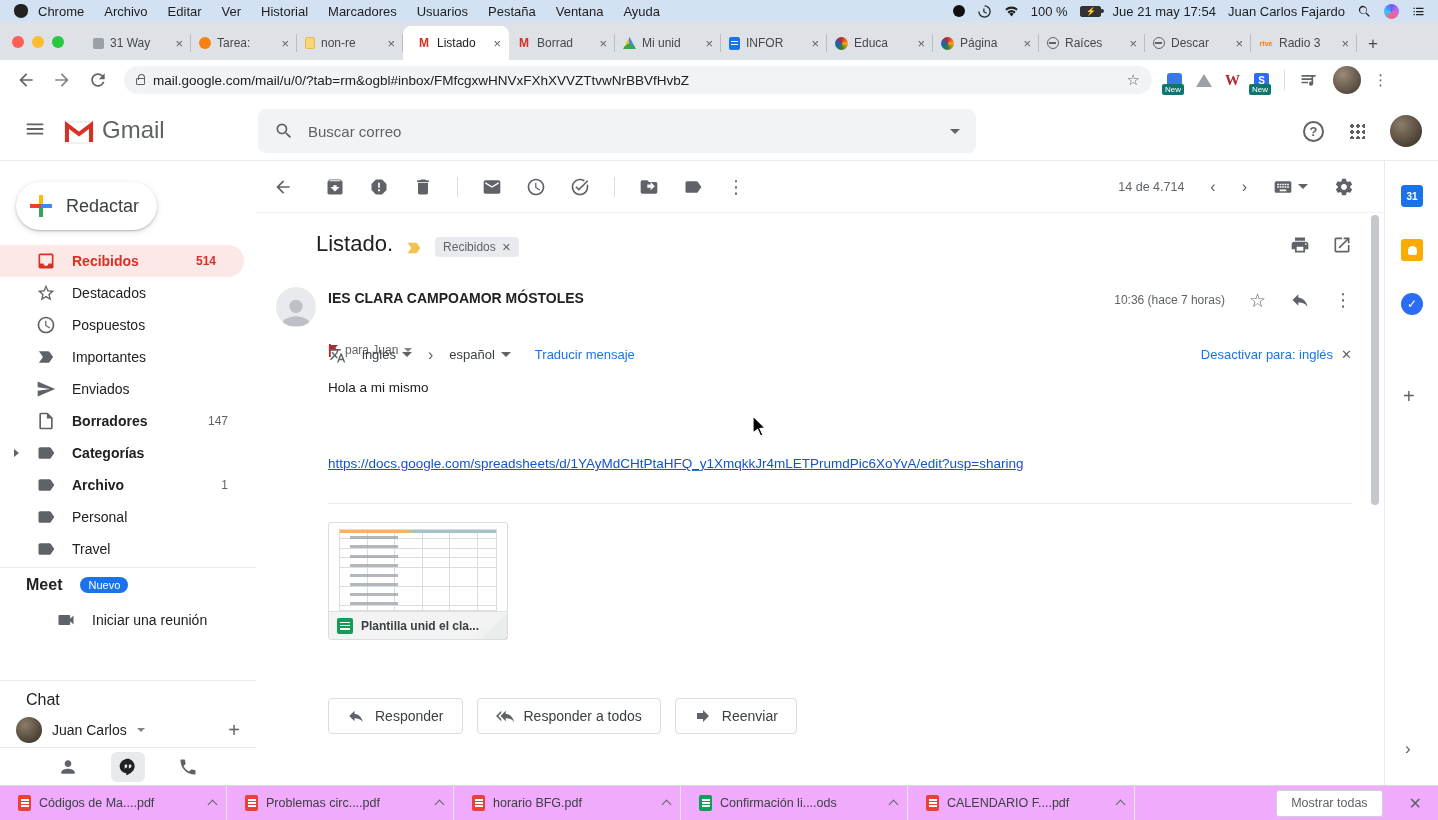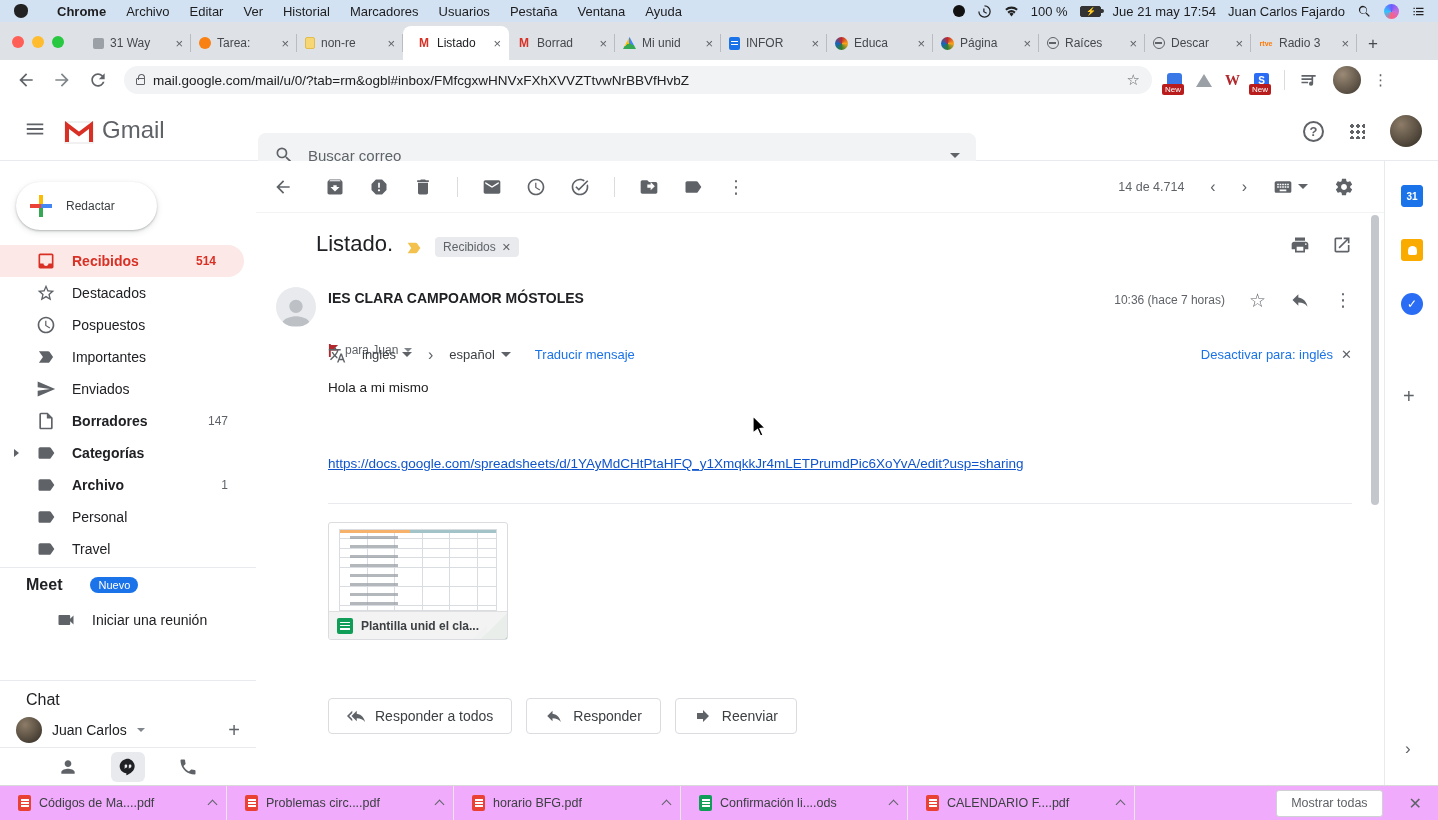--- a/index.html
+++ b/index.html
@@ -5,21 +5,21 @@
   * { margin:0; padding:0; box-sizing:border-box; }
   html,body { width:1438px; height:820px; }
   body { font-family:"Liberation Sans", sans-serif; background:#fff; overflow:hidden; }
   .screen { position:relative; width:1438px; height:820px; background:#fff; }
 
   
   .menubar { position:absolute; left:0; top:0; width:1438px; height:22px;
     background:#d3e2f2; display:flex; align-items:center; font-size:13px; color:#1d1d1f; }
   .menubar .apple { width:14px; height:14px; background:#222; border-radius:45% 45% 50% 50%; margin-left:14px; }
   .mb-item { padding:0 10px; }
-  .mb-item.bold { font-weight:bold;margin-left:19px; }
+  .mb-item.bold { font-weight:normal; }
   .mb-right { margin-left:auto; display:flex; align-items:center; gap:12px; padding-right:12px; }
   .mb-right .txt { font-size:13px; }
   .dot-rec { width:12px; height:12px; border-radius:50%; background:#111; }
   .mb-ic { width:15px; height:15px; fill:#222; stroke:#222; }
   .batt { width:21px; height:11px; border:1.5px solid #333; border-radius:2px; position:relative; background:#333; }
   .batt:after { content:""; position:absolute; right:-4px; top:2.5px; width:2.5px; height:4px; background:#333; border-radius:0 2px 2px 0; }
   .batt .bolt { position:absolute; left:6px; top:0.5px; color:#fff; font-size:8px; }
   .siri { width:15px; height:15px; border-radius:50%; background:conic-gradient(#6a5cff,#c86dd7,#ff5e7e,#30c5ff,#6a5cff); }
 
   
@@ -57,69 +57,69 @@
   .lock { width:9px; height:7px; border:1.5px solid #5f6368; border-radius:1px; position:relative; margin-top:3px; }
   .lock:before { content:""; position:absolute; left:1px; top:-5px; width:5px; height:5px; border:1.5px solid #5f6368; border-bottom:none; border-radius:4px 4px 0 0; }
   .url { font-size:13.5px; color:#202124; white-space:nowrap; overflow:hidden; flex:1; }
   .star-bm { color:#5f6368; font-size:15px; margin-left:auto; }
   .exts { display:flex; align-items:center; gap:12px; margin-left:14px; }
   .ext { position:relative; width:17px; height:17px; display:flex; align-items:center; justify-content:center; }
   .ext .sq-blue { width:15px; height:15px; background:#3b78e7; border-radius:3px; }
   .ext .tri-gray { width:0; height:0; border-left:8px solid transparent; border-right:8px solid transparent; border-bottom:13px solid #9aa0a6; }
   .ext .w-red { color:#b3282d; font-weight:bold; font-size:15px; font-family:"Liberation Serif",serif; }
   .ext .sq-blue2 { width:15px; height:15px; background:#2a6df4; border-radius:2px; color:#fff; font-size:10px; font-weight:bold; display:flex; align-items:center; justify-content:center; }
-  .newbadge { position:absolute; left:-4px; bottom:-6px; background:#b91c1c; color:#fff; font-size:8px; padding:1px 3px; border-radius:2px; }
+  .newbadge { position:absolute; left:-4px; bottom:-6px; background:#0f766e; color:#fff; font-size:8px; padding:1px 3px; border-radius:2px; }
   .nav-sep { width:1px; height:20px; background:#dadce0; margin-left:14px; }
   .chrome-avatar { width:28px; height:28px; border-radius:50%; background:radial-gradient(circle at 35% 30%, #9b8a76, #3c352c); margin-left:14px; }
   .menu3 { color:#5f6368; font-size:15px; margin-left:12px; letter-spacing:0; }
 
   
   .gheader { position:absolute; left:0; top:100px; width:1438px; height:61px; background:#fff; border-bottom:1px solid #e8eaed; }
   .hamb { position:absolute; left:24px; top:18px; }
   .glogo { position:absolute; left:64px; top:16px; display:flex; align-items:flex-end; gap:8px; }
   .glogo-txt { font-size:24px; color:#5f6368; }
   .gsearch { position:absolute; left:258px; top:9px; width:718px; height:44px; background:#f1f3f4; border-radius:8px;
-    display:flex; align-items:center; padding:0 16px; gap:14px;margin-top:24px; }
+    display:flex; align-items:center; padding:0 16px; gap:14px; }
   .gsearch input { border:none; background:transparent; outline:none; font-size:15px; color:#202124; flex:1; font-family:"Liberation Sans",sans-serif; }
   .gsearch input::placeholder { color:#5f6368; opacity:1; }
   .caret { width:0; height:0; border-left:5px solid transparent; border-right:5px solid transparent; border-top:5px solid #5f6368; }
   .help-ic { position:absolute; left:1303px; top:21px; width:21px; height:21px; border:2px solid #5f6368; border-radius:50%;
     color:#5f6368; font-size:13px; font-weight:bold; display:flex; align-items:center; justify-content:center; }
   .apps-ic { position:absolute; left:1349px; top:23px; width:16px; height:16px;
     background-image:radial-gradient(circle, #5f6368 1.8px, transparent 2.1px); background-size:6px 6px; background-position:0 0; }
   .gmail-avatar { position:absolute; left:1390px; top:15px; width:32px; height:32px; border-radius:50%;
     background:radial-gradient(circle at 35% 30%, #8d7c68, #2f2a22); }
 
   
   .sidebar { position:absolute; left:0; top:161px; width:256px; height:624px; background:#fff; font-size:14px; color:#202124; }
   .main { position:absolute; left:256px; top:161px; width:1128px; height:624px; background:#fff; }
   .rightpanel { position:absolute; left:1384px; top:161px; width:54px; height:624px; border-left:1px solid #e8eaed; background:#fff; }
 
   
   .compose { position:absolute; left:16px; top:21px; width:141px; height:48px; background:#fff; border-radius:24px;
     box-shadow:0 1px 2px rgba(60,64,67,.3), 0 2px 6px rgba(60,64,67,.15); display:flex; align-items:center; gap:14px; padding-left:14px;
-    font-size:12px; color:#3c4043; font-weight:500; }
+    font-size:18px; color:#3c4043; font-weight:500; }
   .gplus { position:relative; width:22px; height:22px; }
   .gplus i { position:absolute; display:block; }
   .gplus .a1 { left:9px; top:0; width:4px; height:11px; background:#fbbc04; }
   .gplus .a2 { left:9px; top:11px; width:4px; height:11px; background:#34a853; }
   .gplus .a3 { left:0; top:9px; width:11px; height:4px; background:#ea4335; }
   .gplus .a4 { left:11px; top:9px; width:11px; height:4px; background:#4285f4; }
   .navlist { position:absolute; left:0; top:84px; width:256px; }
   .navitem { height:32px; display:flex; align-items:center; padding-left:36px; position:relative; border-radius:0 16px 16px 0; }
   .navitem .nico { width:20px; height:20px; fill:#5f6368; margin-right:16px; flex:none; }
   .navitem .nlabel { flex:1; }
   .navitem .ncount { margin-right:28px; font-size:12px; color:#5f6368; }
   .navitem.bold .nlabel { font-weight:bold; }
   .navitem.active { background:#fce8e6; width:244px; }
   .navitem.active .nlabel, .navitem.active .ncount { color:#d93025; font-weight:bold; }
   .navitem.active .nico { fill:#d93025; }
   .navcaret { position:absolute; left:14px; top:12px; width:0; height:0; border-top:4px solid transparent; border-bottom:4px solid transparent; border-left:5px solid #5f6368; }
   .sb-div { position:absolute; left:0; width:256px; height:1px; background:#e8eaed; }
-  .meet-title { position:absolute; left:26px; top:415px; font-size:16px; font-weight:bold; color:#202124; display:flex; align-items:center; gap:28px; }
+  .meet-title { position:absolute; left:26px; top:415px; font-size:16px; font-weight:bold; color:#202124; display:flex; align-items:center; gap:18px; }
   .nuevo { background:#1a73e8; color:#fff; font-size:11px; font-weight:normal; padding:2px 8px; border-radius:10px; }
   .meet-list { position:absolute; left:0; top:443px; width:256px;margin-left:20px; }
   .chat-title { position:absolute; left:26px; top:530px; font-size:16px; color:#202124; }
   .chat-row { position:absolute; left:16px; top:556px; width:224px; display:flex; align-items:center; gap:10px; }
   .chat-avatar { width:26px; height:26px; border-radius:50%; background:radial-gradient(circle at 35% 30%, #8d7c68, #2f2a22); }
   .chat-name { font-size:14px; color:#202124; }
   .chat-caret { width:0;height:0;border-left:4px solid transparent;border-right:4px solid transparent;border-top:4px solid #80868b; }
   .chat-plus { margin-left:auto; font-size:20px; color:#5f6368; }
   .sb-bottom { position:absolute; left:0; top:586px; width:256px; height:38px; border-top:1px solid #e8eaed;
     display:flex; align-items:center; justify-content:center; gap:26px; }
@@ -645,29 +645,29 @@
       <div class="corner"></div>
       <div class="attach-foot">
         <span class="sheets-ic"></span>
         <span class="attach-name">Plantilla unid el cla...</span>
       </div>
     </div>
 
     <div class="replyrow">
       <button class="rbtn">
         <svg viewBox="0 0 24 24">
-            <path d="M7 8V5l-7 7 7 7v-3l-4-4 4-4zm6 1V5l-7 7 7 7v-4.1c5 0 8.5 1.6 11 5.1-1-5-4-10-11-11z"></path>
-          </svg>
-        <span>Responder a todos</span>
+            <path d="M10 9V5l-7 7 7 7v-4.1c5 0 8.5 1.6 11 5.1-1-5-4-10-11-11z"></path>
+          </svg>
+        <span>Responder</span>
       </button>
       <button class="rbtn">
         <svg viewBox="0 0 24 24">
-            <path d="M10 9V5l-7 7 7 7v-4.1c5 0 8.5 1.6 11 5.1-1-5-4-10-11-11z"></path>
-          </svg>
-        <span>Responder</span>
+            <path d="M7 8V5l-7 7 7 7v-3l-4-4 4-4zm6 1V5l-7 7 7 7v-4.1c5 0 8.5 1.6 11 5.1-1-5-4-10-11-11z"></path>
+          </svg>
+        <span>Responder a todos</span>
       </button>
       <button class="rbtn">
         <svg viewBox="0 0 24 24">
             <path d="M12 8V4l8 8-8 8v-4H4V8z"></path>
           </svg>
         <span>Reenviar</span>
       </button>
     </div>
   </main>
 

